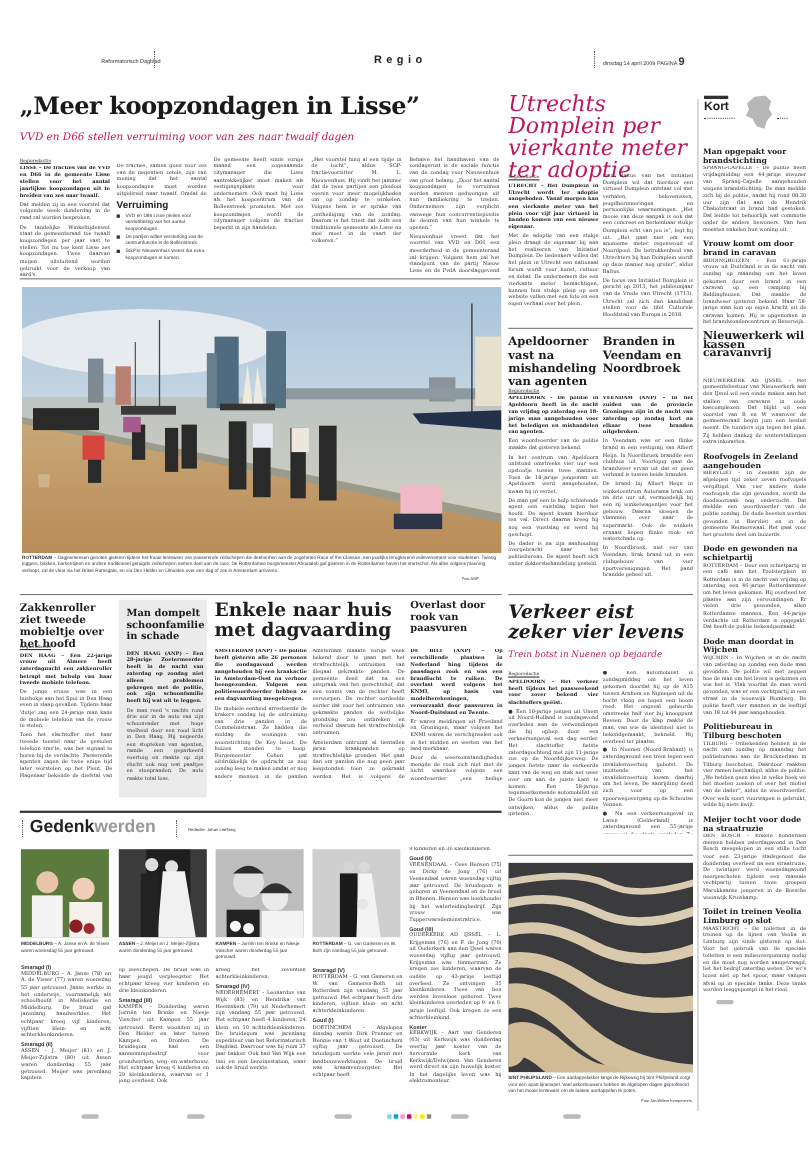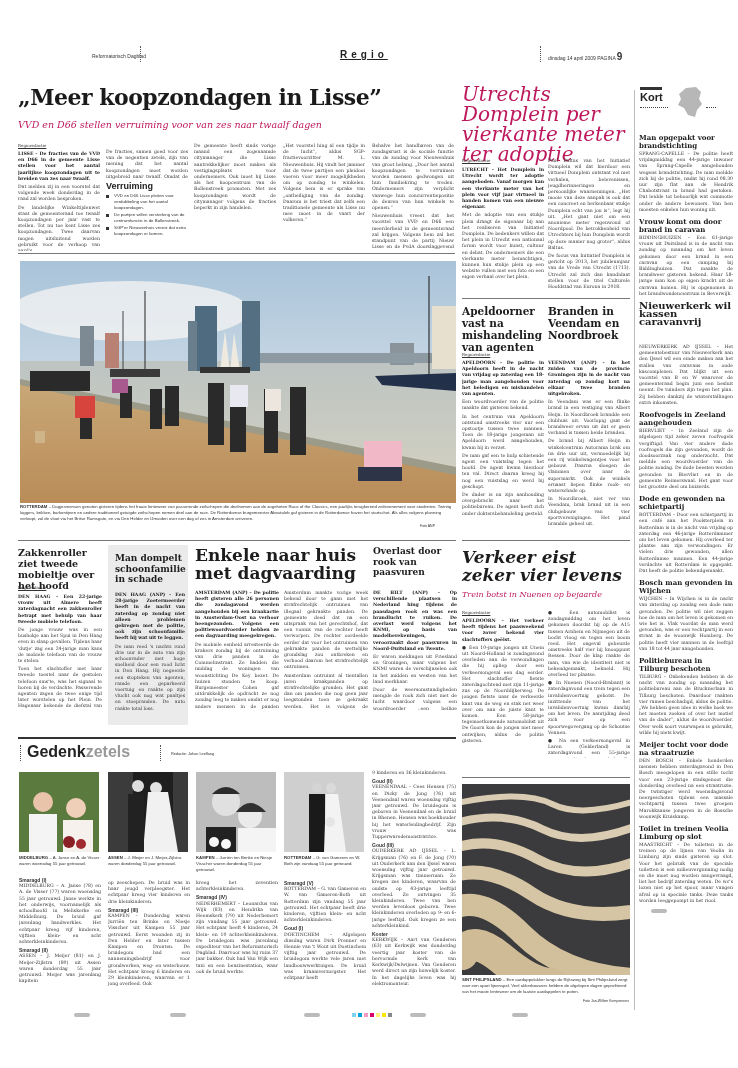--- a/index.html
+++ b/index.html
@@ -1,21 +1,21 @@
 <!DOCTYPE html>
 <html><head>
 <meta charset="utf-8">
 <style>
   * { box-sizing: border-box; margin: 0; padding: 0; }
   html, body { width: 738px; height: 1068px; background: #fff; overflow: hidden; }
   body { font-family: "DejaVu Serif", serif; color: #222; position: relative; }
   .abs { position: absolute; }
   .mh-left { left: 92px; top: 53px; font: 5px "Liberation Sans", sans-serif; color: #333; }
   .mh-sep { width: 0; border-left: 1px dotted #555; height: 16px; }
-  .mh-center { left: 340px; top: 49px; font: bold 10px "Liberation Sans", sans-serif; letter-spacing: 4px; color: #222; text-decoration: underline; }
+  .mh-center { left: 340px; top: 49px; font: bold 10px "Liberation Sans", sans-serif; letter-spacing: 4px; color: #222; }
   .mh-right { left: 548px; top: 51px; font: 5px "Liberation Sans", sans-serif; color: #333; }
   .mh-right b { font-size: 10px; }
   .h1 { font-family: "DejaVu Serif", serif; font-weight: bold; color: #1a1a1a; }
   .it { font-family: "DejaVu Serif", serif; font-style: italic; color: #be185d; }
   .byline { font: 4px "DejaVu Serif", serif; color: #333; text-decoration: underline; }
   .col { font: 4.6px/6.2px "DejaVu Serif", serif; color: #333; text-align: justify; overflow: hidden; }
   .col p { margin-bottom: 2px; }
   .lead { font-weight: bold; color: #222; }
   .hd { font-family: "DejaVu Serif", serif; font-weight: bold; color: #1d1d1d; }
   .rule { height: 1px; background: #777; }
@@ -189,21 +189,21 @@
   </div>
   <div style="margin-bottom:5px;">
     <div class="hd" style="font-size:7px;line-height:8px;margin-bottom:1px;">Roofvogels in Zeeland aangehouden</div>
     <div class="col">BIERVLIET – In Zeeland zijn de afgelopen tijd zeker zeven roofvogels vergiftigd. Van vier andere dode roofvogels die zijn gevonden, wordt de doodsoorzaak nog onderzocht. Dat meldde een woordvoerder van de politie zondag. De dode beesten werden gevonden in Biervliet en in de gemeente Reimerswaal. Het gaat voor het grootste deel om buizerds.</div>
   </div>
   <div style="margin-bottom:5px;">
     <div class="hd" style="font-size:7px;line-height:8px;margin-bottom:1px;">Dode en gewonden na schietpartij</div>
     <div class="col">ROTTERDAM – Door een schietpartij in een café aan het Poolsterplein in Rotterdam is in de nacht van vrijdag op zaterdag een 46-jarige Rotterdammer om het leven gekomen. Hij overleed ter plaatse aan zijn verwondingen. Er vielen drie gewonden, allen Rotterdamse mannen. Een 44-jarige verdachte uit Rotterdam is opgepakt. Dat heeft de politie bekendgemaakt.</div>
   </div>
   <div style="margin-bottom:5px;">
-    <div class="hd" style="font-size:7px;line-height:8px;margin-bottom:1px;">Bosch man gevonden in Wijchen</div>
+    <div class="hd" style="font-size:7px;line-height:8px;margin-bottom:1px;">Dode man doordat in Wijchen</div>
     <div class="col">WIJCHEN – In Wijchen is in de nacht van zaterdag op zondag een dode man gevonden. De politie wil niet zeggen hoe de man om het leven is gekomen en wie het is. Vlak voordat de man werd gevonden, was er een vechtpartij in een straat in de woonwijk Homberg. De politie heeft vier mannen in de leeftijd van 18 tot 44 jaar aangehouden.</div>
   </div>
   <div style="margin-bottom:5px;">
     <div class="hd" style="font-size:7px;line-height:8px;margin-bottom:1px;">Politiebureau in Tilburg beschoten</div>
     <div class="col">TILBURG – Onbekenden hebben in de nacht van zondag op maandag het politiebureau aan de Brucknerlaan in Tilburg beschoten. Daardoor raakten vier ramen beschadigd, aldus de politie. „We hebben geen idee in welke hoek we het moeten zoeken of over het motief van de dader”, aldus de woordvoerder. Over welk soort vuurwapen is gebruikt, wilde hij niets kwijt.</div>
   </div>
   <div style="margin-bottom:5px;">
     <div class="hd" style="font-size:7px;line-height:8px;margin-bottom:1px;">Meijer tocht voor dode na straatruzie</div>
     <div class="col">DEN BOSCH – Enkele honderden mensen hebben zaterdagavond in Den Bosch meegelopen in een stille tocht voor een 23-jarige stadsgenoot die donderdag overleed na een straatruzie. De twintiger werd woensdagavond neergeschoten tijdens een massale vechtpartij tussen twee groepen Marokkaanse jongeren in de Bossche woonwijk Kruiskamp.</div>
   </div>
@@ -277,21 +277,21 @@
   </svg>
 </div>
 <div class="abs caption" style="left:462px;top:977px;width:168px;height:22px;">
   <b>SINT PHILIPSLAND</b><span> – Een aardappelakker langs de Rijksweg bij Sint Philipsland zorgt voor een apart lijnenspel. Veel akkerbouwers hebben de afgelopen dagen geprofiteerd van het mooie lenteweer om de laatste aardappelen te poten.</span>
 </div>
 <div class="abs caption" style="left:583px;top:998px;font-size:3.5px;">Foto Jan-Willem Kempeneers</div>
 
 <div class="abs rule" style="left:18px;top:737px;width:438px;height:1.5px;background:#333;"></div>
 <div class="abs" style="left:20px;top:745px;width:0;height:16px;border-left:1px dotted #555;"></div>
 <div class="abs sans-hd" style="left:27px;top:743px;font-size:16px;color:#222;">
-  <span>Gedenk</span><span style="color:#999;">zetels</span>
+  <span>Gedenk</span><span style="color:#999;">werden</span>
 </div>
 <div class="abs" style="left:160px;top:745px;width:0;height:16px;border-left:1px dotted #555;"></div>
 <div class="abs" style="left:171px;top:752px;font:3.8px 'Liberation Sans',sans-serif;color:#333;">Redactie: Johan Leeflang</div>
 
 <div class="abs photo" style="left:19px;top:772px;width:80px;height:80px;background:#5b7a3d;">
   <svg width="80" height="80">
       <circle cx="24" cy="30" r="10" fill="#e9c3aa"></circle>
       <circle cx="57" cy="36" r="10" fill="#f0cfb8"></circle>
       <rect x="10" y="42" width="28" height="40" fill="#f4f4f4"></rect>
       <rect x="44" y="48" width="30" height="35" fill="#f6f1ed"></rect>

